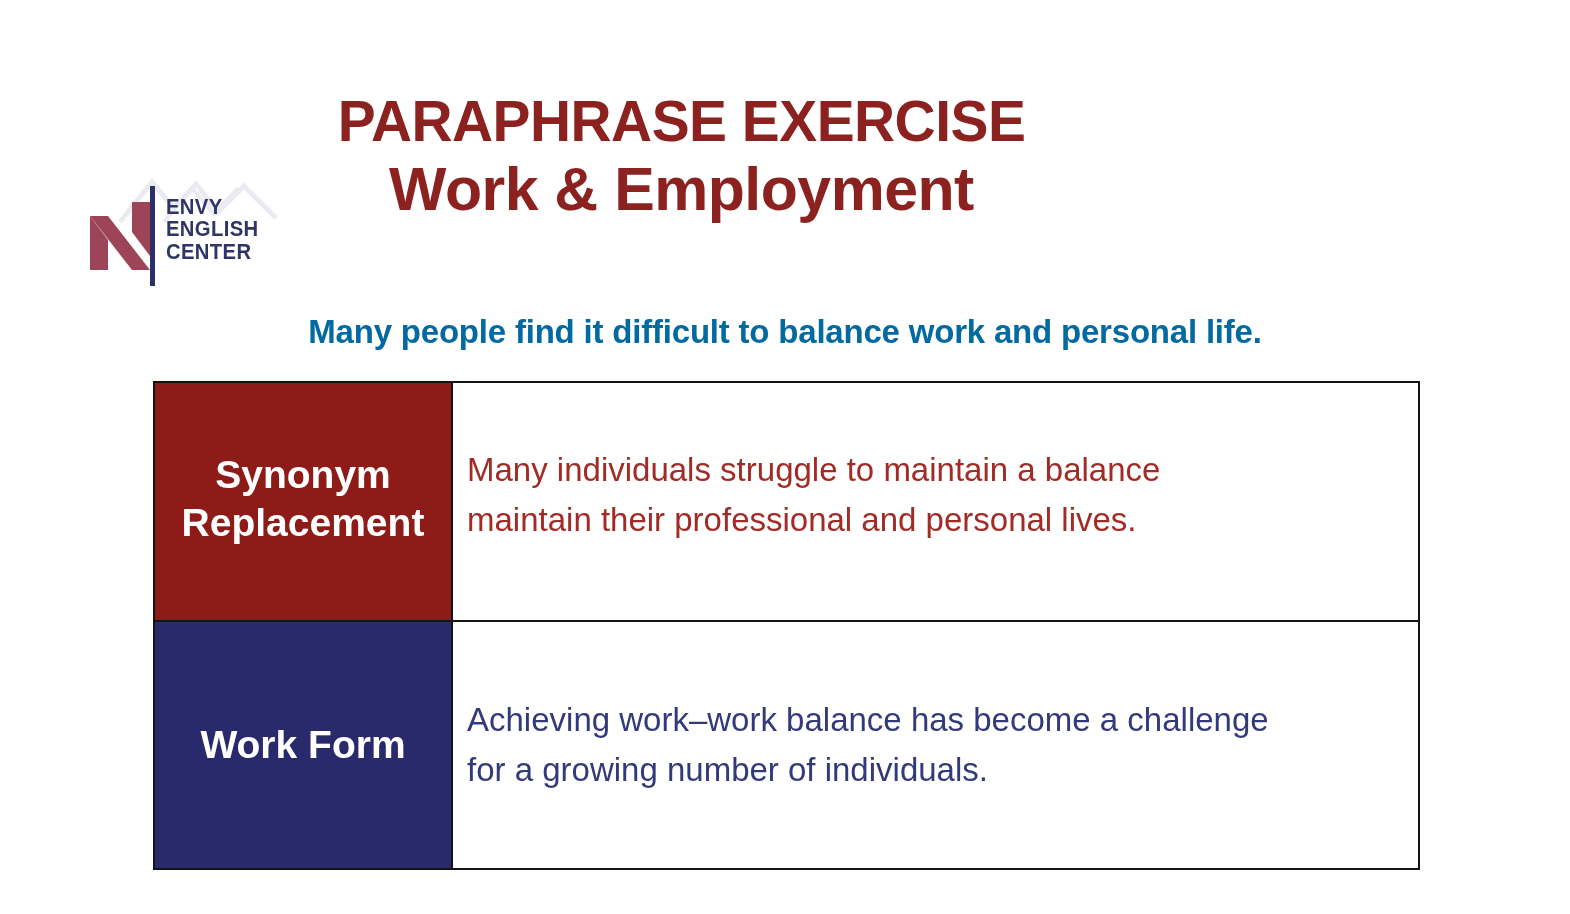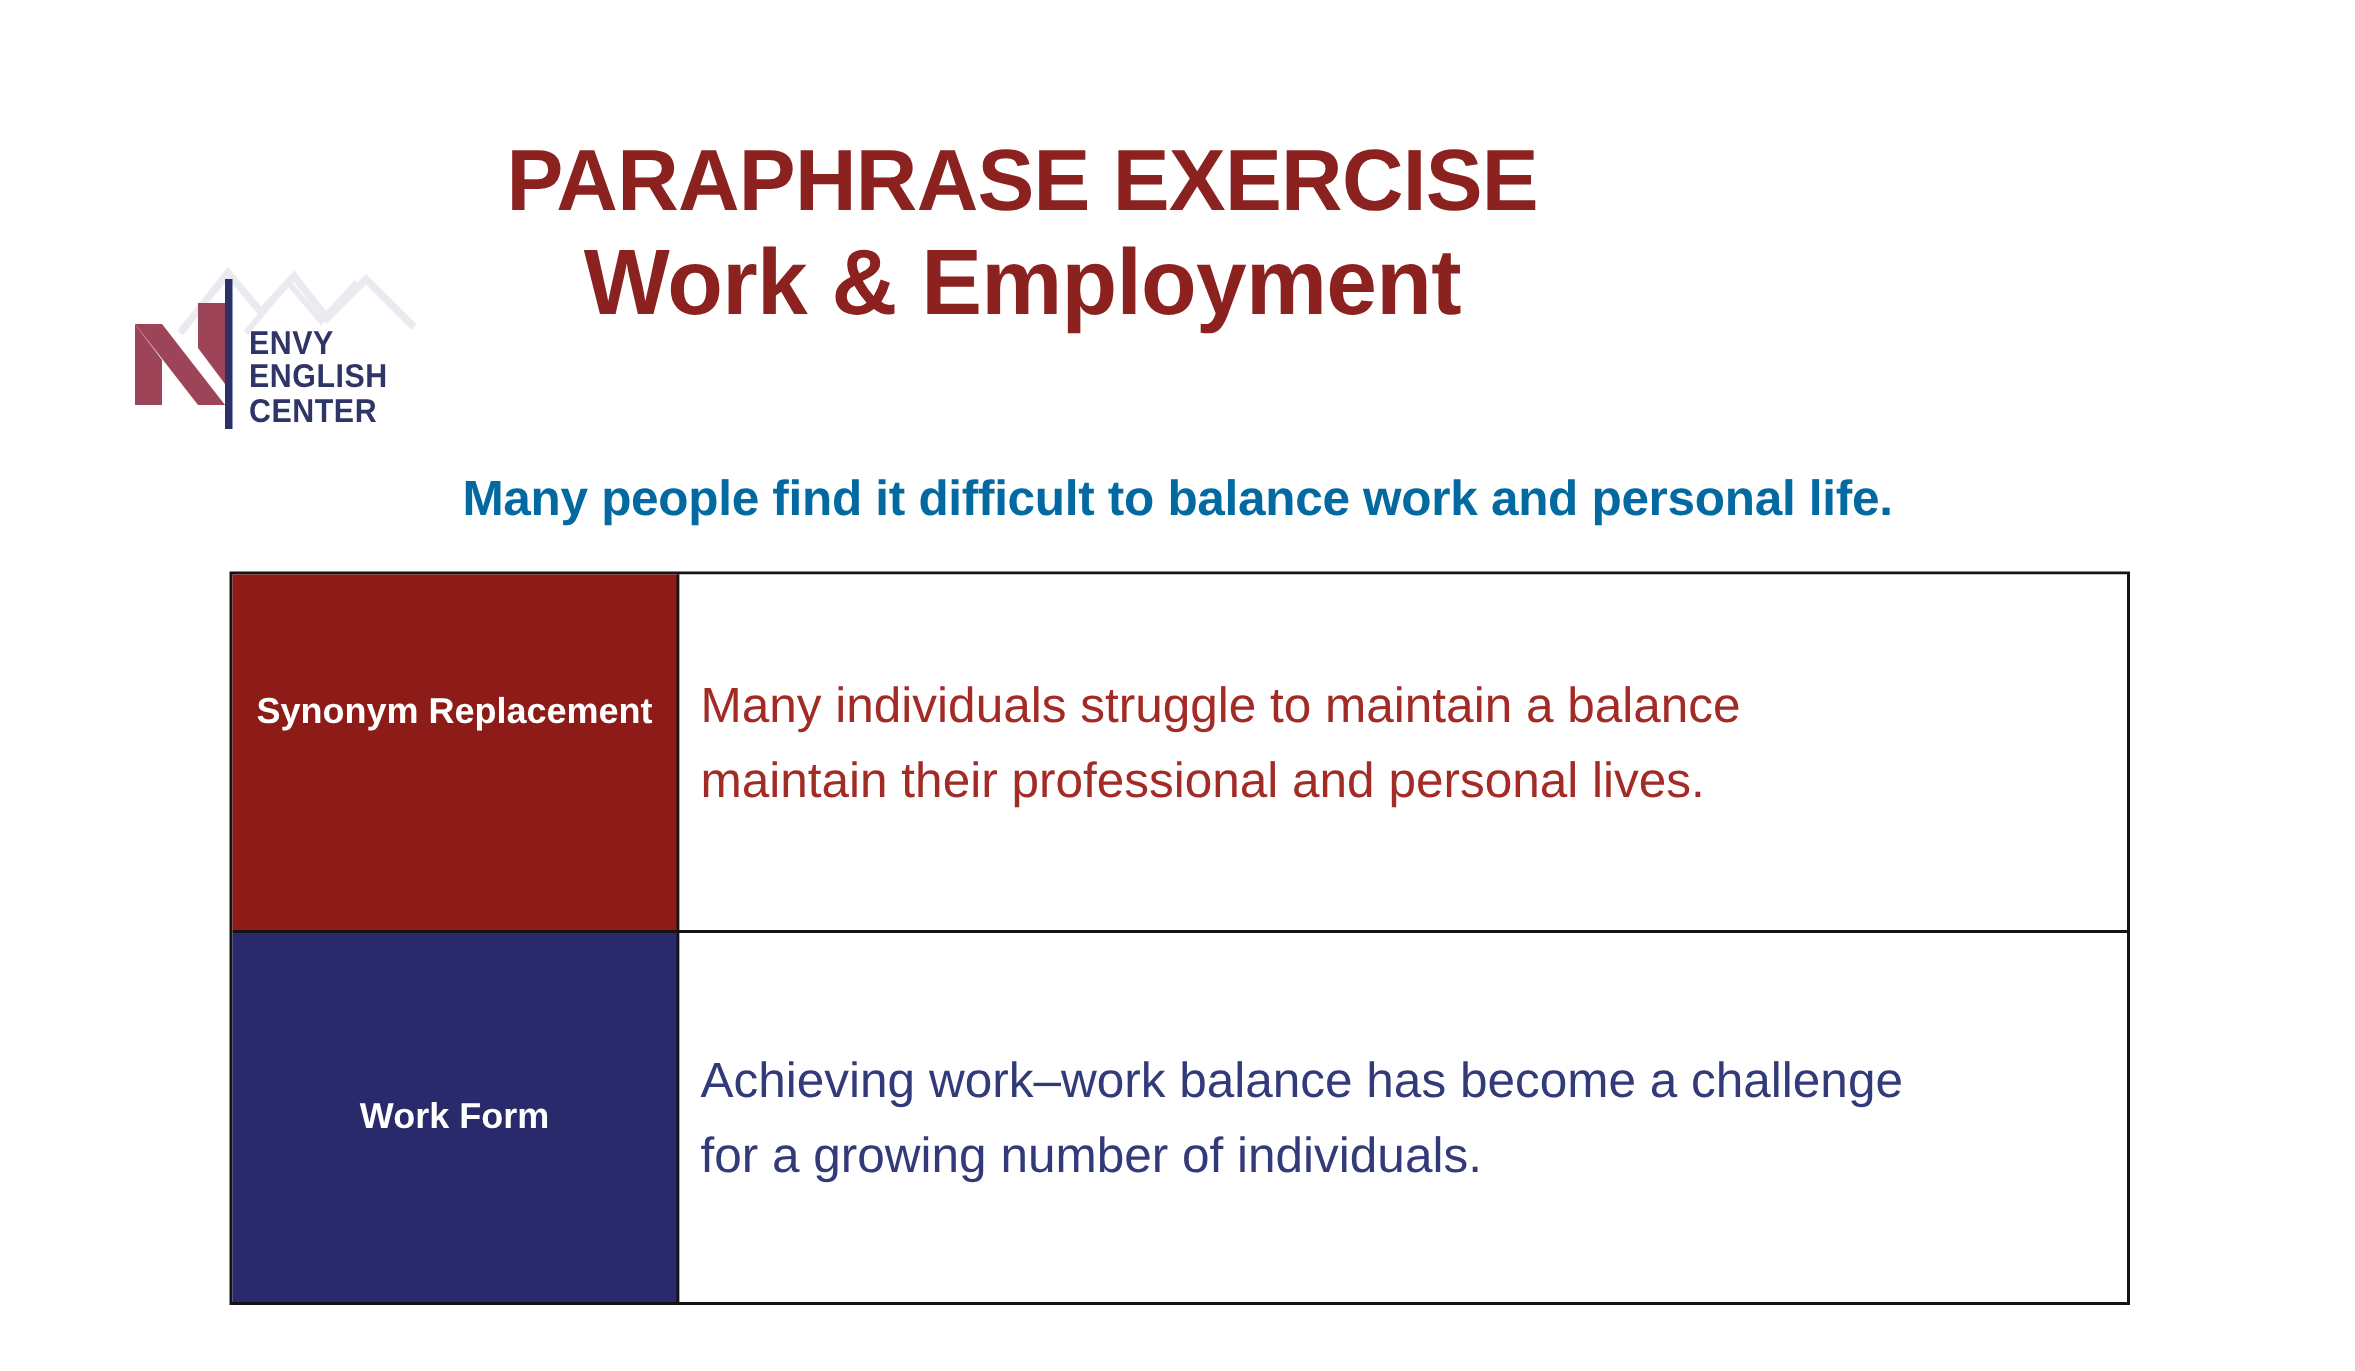--- a/index.html
+++ b/index.html
@@ -49,21 +49,21 @@
     position: absolute;
     left: 62px;
     top: 0px;
     width: 5px;
     height: 100px;
     background: #2b3068;
   }
   #logo-words {
     position: absolute;
     left: 78px;
-    top: 32px;
+    top: 10px;
     line-height: 1.02;
   }
   #logo-words .lw {
     display: block;
     color: #2f3566;
     font-family: "Liberation Sans Narrow", "Liberation Sans", sans-serif;
     font-weight: bold;
     font-size: 22px;
     letter-spacing: 0.4px;
     transform: scaleX(0.92);
@@ -141,21 +141,21 @@
     width: 298px;
     flex: 0 0 298px;
     box-sizing: border-box;
     display: flex;
     align-items: center;
     justify-content: center;
     text-align: center;
     color: #ffffff;
     font-family: "Liberation Sans", sans-serif;
     font-weight: bold;
-    font-size: 24px;
+    font-size: 39px;
     line-height: 48px;
     border-right: 2px solid #141414;
   }
   #label-synonym {
     background: #8d1b17;
     align-items: flex-start;
     padding-top: 68px;
   }
   #label-wordform {
     background: #282a6b;

